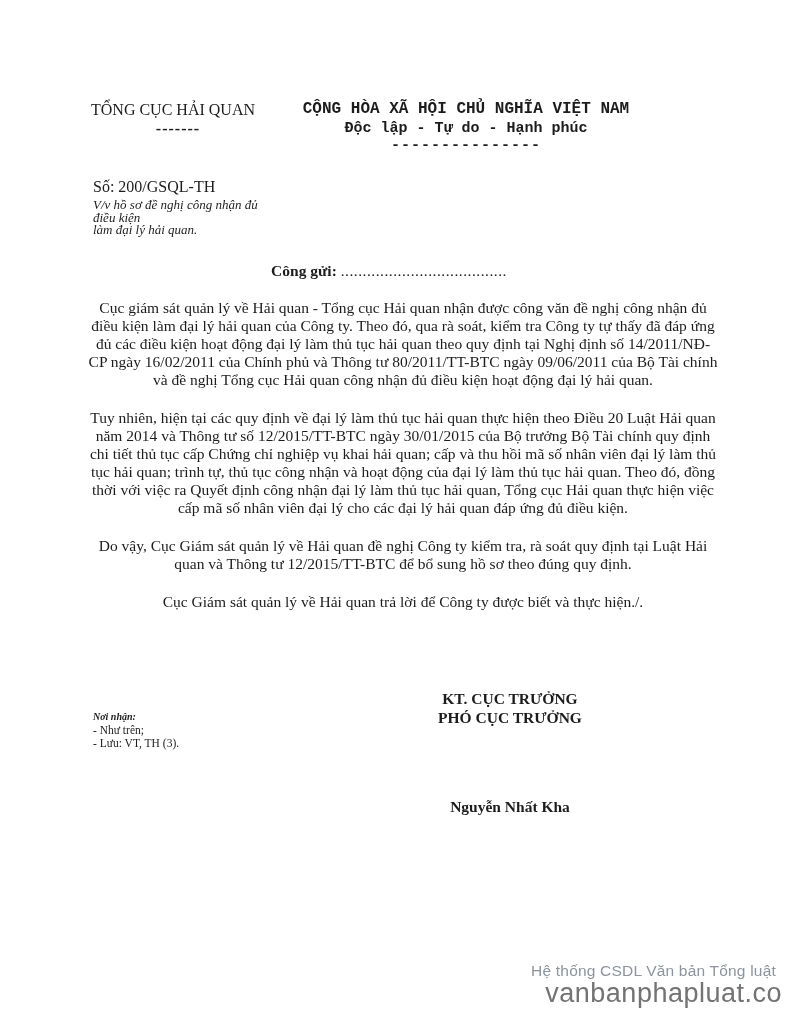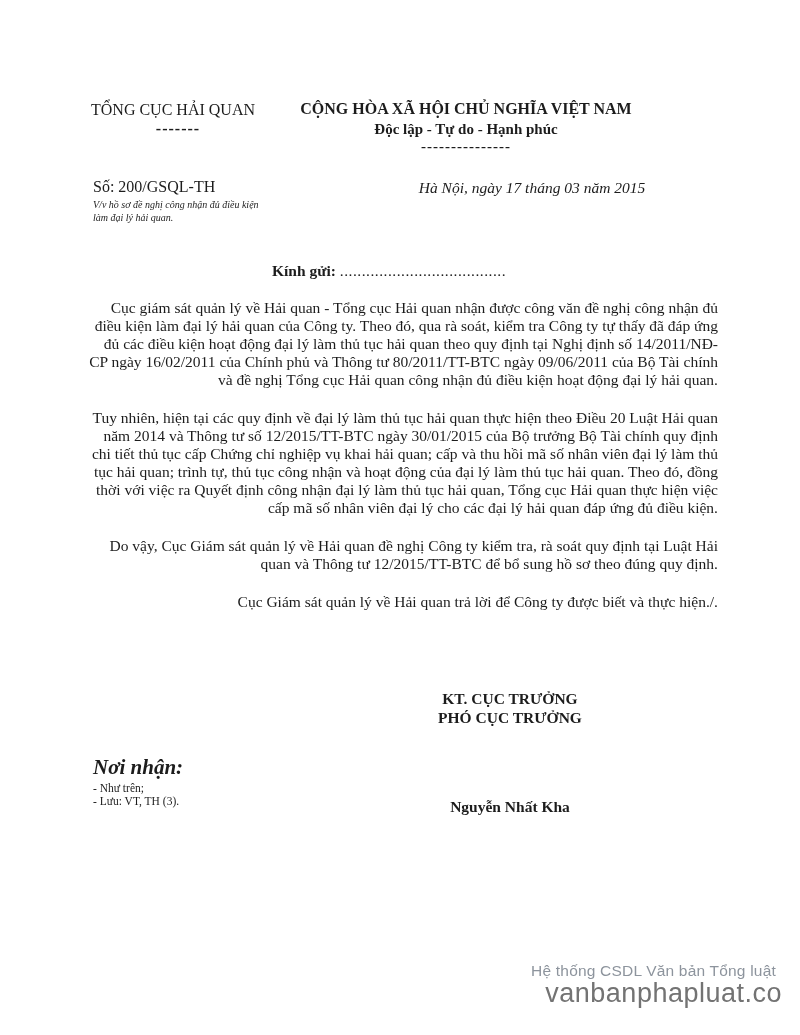--- a/index.html
+++ b/index.html
@@ -29,32 +29,33 @@
 
   .doc-number {
     position: absolute;
     left: 93px; top: 178px;
     font-size: 16px;
   }
   .doc-subject {
     position: absolute;
     left: 93px; top: 199px;
     width: 190px;
-    font-size: 10px;
+    font-size: 13px;
     font-style: italic;
     line-height: 12.5px;
   }
 
   
   .hdr-right {
     position: absolute;
     left: 292px; top: 99px;
     width: 348px;
     text-align: center;
     font-weight: bold;
+    font-family: Liberation Mono, monospace;
   }
   .hdr-right .nation { font-size: 16px; white-space: nowrap; line-height: 20px; }
   .hdr-right .motto { font-size: 15px; line-height: 20px; }
   .hdr-right .rule { font-size: 15px; letter-spacing: 1px; line-height: 14px; }
 
   .date-line {
     position: absolute;
     left: 392px; top: 179px;
     width: 280px;
     text-align: center;
@@ -73,21 +74,21 @@
   .salutation .label { font-weight: bold; }
   .salutation .dots { font-weight: normal; letter-spacing: 0.5px; }
 
   
   .body-text {
     position: absolute;
     left: 88px; top: 299px;
     width: 630px;
     font-size: 15.5px;
     line-height: 18px;
-    text-align: right;
+    text-align: center;
   }
   .body-text p { margin: 0 0 20px 0; }
 
   
   .sig-titles {
     position: absolute;
     left: 370px; top: 689px;
     width: 280px;
     text-align: center;
     font-weight: bold;
@@ -105,23 +106,22 @@
 
   
   .recipients {
     position: absolute;
     left: 93px; top: 711px;
     width: 220px;
   }
   .recipients .label {
     font-weight: bold;
     font-style: italic;
-    font-size: 21px;
+    font-size: 10px;
     margin-bottom: 2px;
-    margin-top: 44px;
   }
   .recipients .item {
     font-size: 11.5px;
     line-height: 13px;
   }
 
   
   .watermark {
     position: absolute;
     right: 18px; bottom: 28px;
@@ -156,24 +156,23 @@
     <div>V/v hồ sơ đề nghị công nhận đủ điều kiện</div>
     <div>làm đại lý hải quan.</div>
   </div>
 
   <div class="hdr-right">
     <div class="nation">CỘNG HÒA XÃ HỘI CHỦ NGHĨA VIỆT NAM</div>
     <div class="motto">Độc lập - Tự do - Hạnh phúc</div>
     <div class="rule">---------------</div>
   </div>
 
-  <div class="date-line">Hà Nội, ngày 17 tháng 03 năm 2015</div>
 
   <div class="salutation">
-    <span class="label">Kính gửi:</span>
+    <span class="label">Công gửi:</span>
     <span class="dots">......................................</span>
   </div>
 
   <div class="body-text">
     <p>Cục giám sát quản lý về Hải quan - Tổng cục Hải quan nhận được công văn đề nghị công nhận đủ điều kiện làm đại lý hải quan của Công ty. Theo đó, qua rà soát, kiểm tra Công ty tự thấy đã đáp ứng đủ các điều kiện hoạt động đại lý làm thủ tục hải quan theo quy định tại Nghị định số 14/2011/NĐ-CP ngày 16/02/2011 của Chính phủ và Thông tư 80/2011/TT-BTC ngày 09/06/2011 của Bộ Tài chính và đề nghị Tổng cục Hải quan công nhận đủ điều kiện hoạt động đại lý hải quan.</p>
     <p>Tuy nhiên, hiện tại các quy định về đại lý làm thủ tục hải quan thực hiện theo Điều 20 Luật Hải quan năm 2014 và Thông tư số 12/2015/TT-BTC ngày 30/01/2015 của Bộ trưởng Bộ Tài chính quy định chi tiết thủ tục cấp Chứng chỉ nghiệp vụ khai hải quan; cấp và thu hồi mã số nhân viên đại lý làm thủ tục hải quan; trình tự, thủ tục công nhận và hoạt động của đại lý làm thủ tục hải quan. Theo đó, đồng thời với việc ra Quyết định công nhận đại lý làm thủ tục hải quan, Tổng cục Hải quan thực hiện việc cấp mã số nhân viên đại lý cho các đại lý hải quan đáp ứng đủ điều kiện.</p>
     <p>Do vậy, Cục Giám sát quản lý về Hải quan đề nghị Công ty kiểm tra, rà soát quy định tại Luật Hải quan và Thông tư 12/2015/TT-BTC để bổ sung hồ sơ theo đúng quy định.</p>
     <p>Cục Giám sát quản lý về Hải quan trả lời để Công ty được biết và thực hiện./.</p>
   </div>
 

